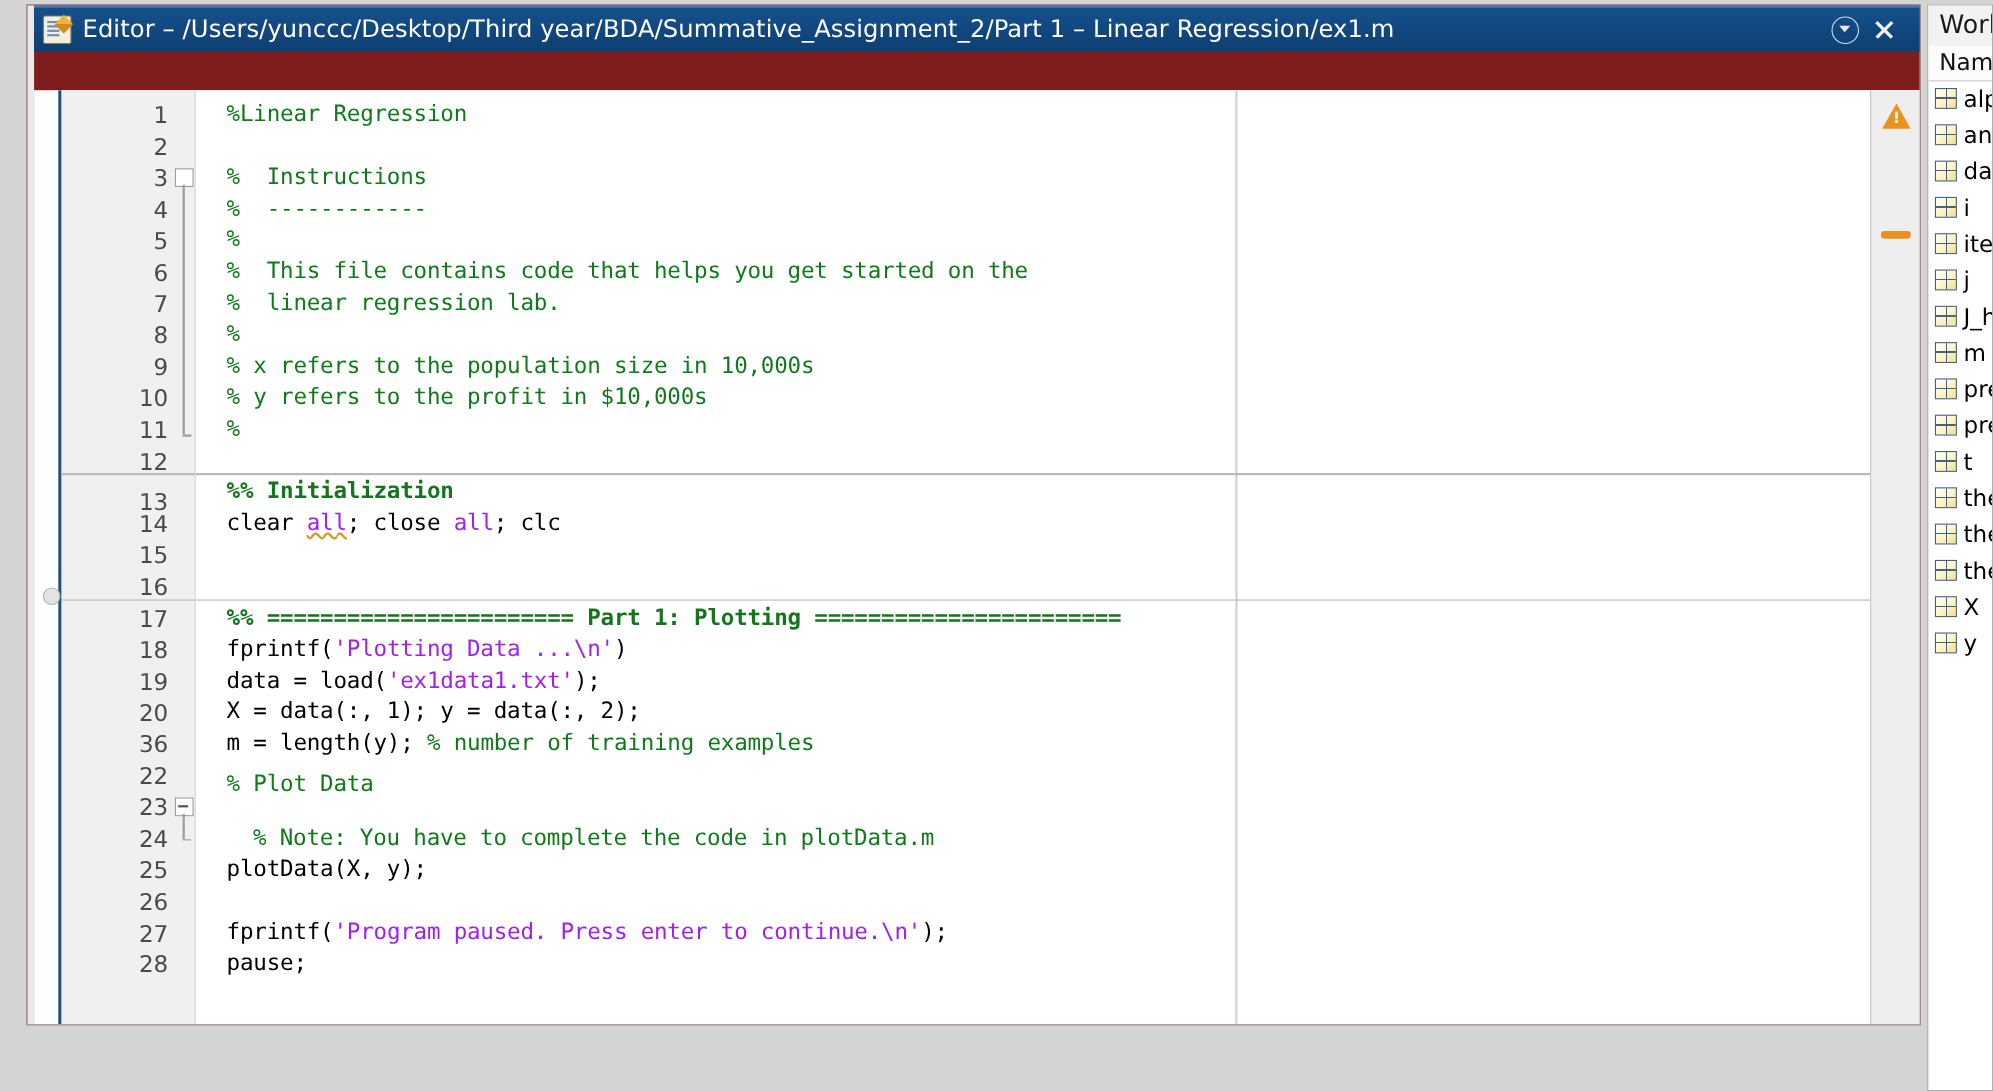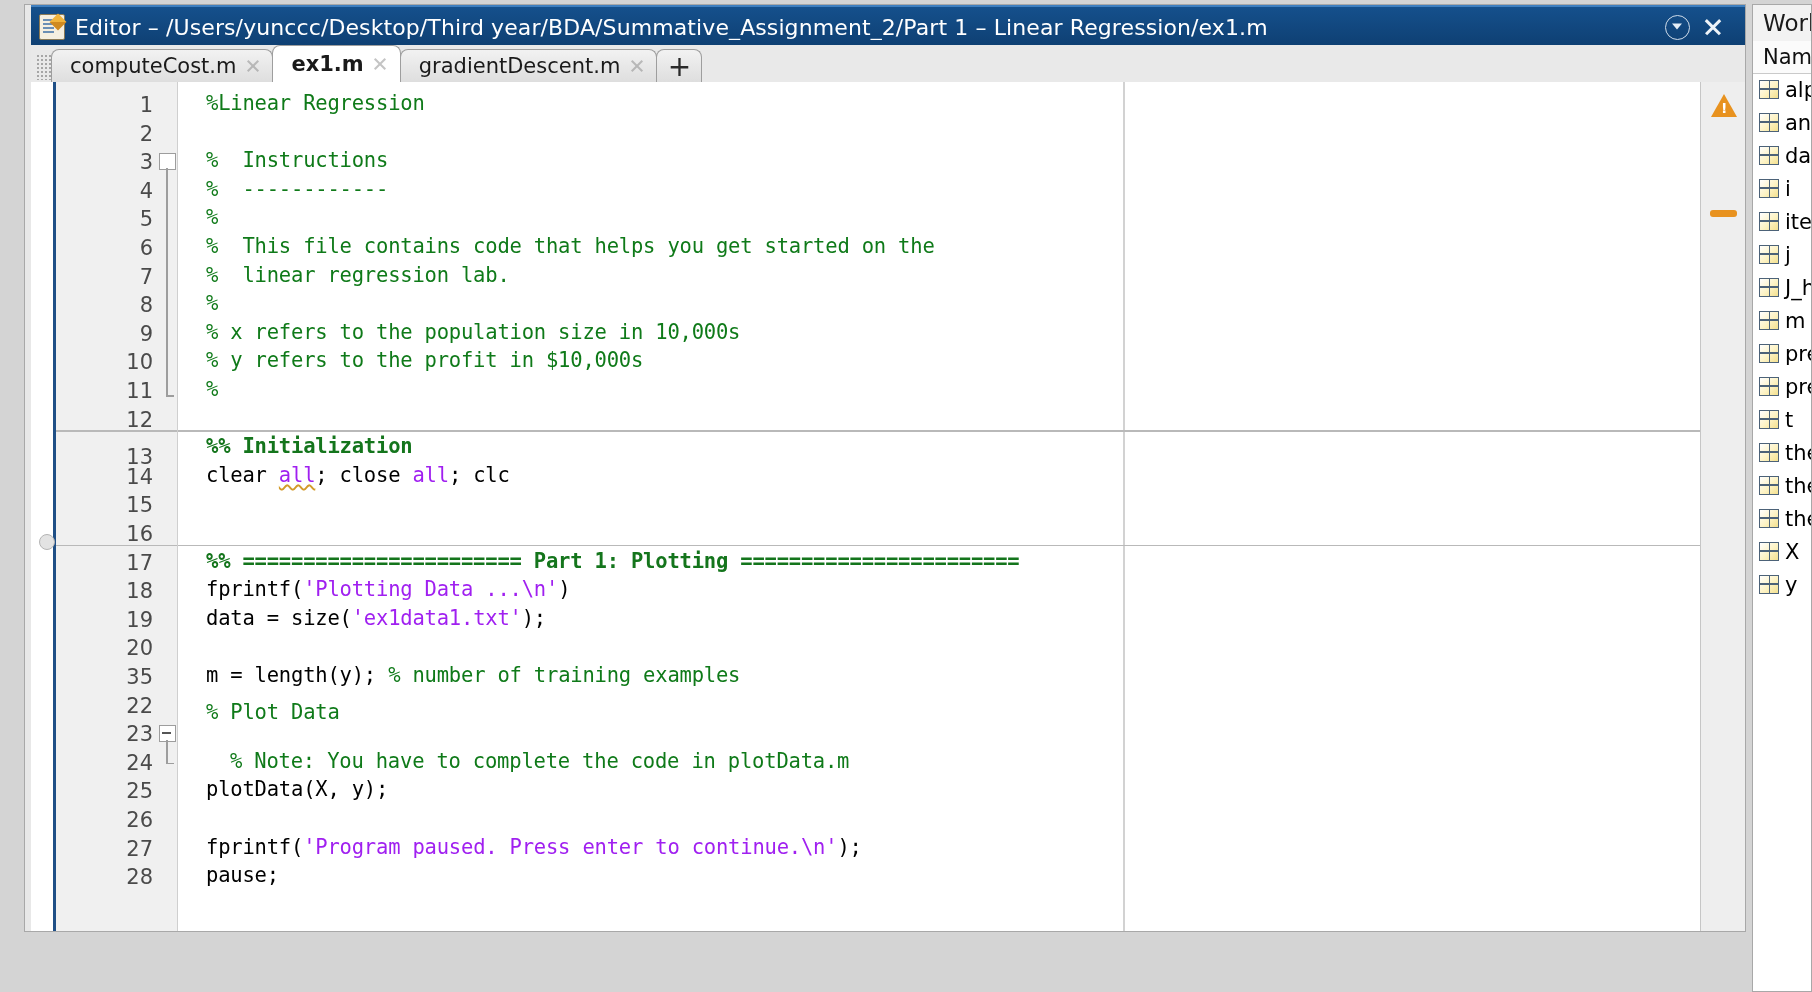--- a/index.html
+++ b/index.html
@@ -225,40 +225,20 @@
     <div class="title-btns">
       <div class="tb-icon">
         <div class="circ"></div>
       </div>
       <div class="tb-icon">
         <div class="xmark"></div>
       </div>
     </div>
   </div>
 
-  <div class="tabstrip">
-    <div class="drag-dots"></div>
-
-    <div class="tab">
-      <span class="lbl">computeCost.m</span>
-      <span class="tab-x"></span>
-    </div>
-
-    <div class="tab active">
-      <span class="lbl">ex1.m</span>
-      <span class="tab-x"></span>
-    </div>
-
-    <div class="tab">
-      <span class="lbl">gradientDescent.m</span>
-      <span class="tab-x"></span>
-    </div>
-
-    <div class="tab-plus">+</div>
-  </div>
 
   <div class="edbody">
     <div class="blue-rail"></div>
     <div class="rail-dot"></div>
 
     <div class="gutter" id="gutter">
         <div class="gutter-num" style="top: 13px;">1</div>
         <div class="gutter-num" style="top: 41.6px;">2</div>
         <div class="gutter-num" style="top: 70.2px;">3</div>
         <div class="gutter-num" style="top: 98.8px;">4</div>
@@ -271,21 +251,21 @@
         <div class="gutter-num" style="top: 299px;">11</div>
         <div class="gutter-num" style="top: 327.6px;">12</div>
         <div class="gutter-num" style="top: 365px;">13</div>
         <div class="gutter-num" style="top: 384.8px;">14</div>
         <div class="gutter-num" style="top: 413.4px;">15</div>
         <div class="gutter-num" style="top: 442px;">16</div>
         <div class="gutter-num" style="top: 470.6px;">17</div>
         <div class="gutter-num" style="top: 499.2px;">18</div>
         <div class="gutter-num" style="top: 527.8px; margin-left: 48px;">19</div>
         <div class="gutter-num" style="top: 556.4px;">20</div>
-        <div class="gutter-num" style="top: 585px;">35</div>
+        <div class="gutter-num" style="top: 585px;">36</div>
         <div class="gutter-num" style="top: 613.6px;">22</div>
         <div class="gutter-num" style="top: 642.2px;">23</div>
         <div class="gutter-num" style="top: 670.8px;">24</div>
         <div class="gutter-num" style="top: 699.4px;">25</div>
         <div class="gutter-num" style="top: 728px;">26</div>
         <div class="gutter-num" style="top: 756.6px;">27</div>
         <div class="gutter-num" style="top: 785.2px;">28</div>
         <div class="fold-box" style="left: 103px; top: 71.2px;"></div>
         <div class="fold-line" style="left: 110px; top: 86.2px; height: 226.8px;"></div>
         <div class="fold-foot" style="left: 110px; top: 313px;"></div>
@@ -309,21 +289,22 @@
         <div class="codeline" style="top: 239.8px;"><span class="cmt">% x refers to the population size in 10,000s</span></div>
         <div class="codeline" style="top: 268.4px;"><span class="cmt">% y refers to the profit in $10,000s</span></div>
         <div class="codeline" style="top: 297px;"><span class="cmt">%</span></div>
         <div class="codeline" style="top: 325.6px;"></div>
         <div class="codeline" style="top: 354.2px;"><span class="cellhdr">%% Initialization</span></div>
         <div class="codeline" style="top: 382.8px;"><span>clear </span><span class="kw sq">all</span><span>; close </span><span class="kw">all</span><span>; clc</span></div>
         <div class="codeline" style="top: 411.4px;"></div>
         <div class="codeline" style="top: 440px;"></div>
         <div class="codeline" style="top: 468.6px;"><span class="cellhdr">%% ======================= Part 1: Plotting =======================</span></div>
         <div class="codeline" style="top: 497.2px;"><span>fprintf(</span><span class="str">'Plotting Data ...\n'</span><span>)</span></div>
-        <div class="codeline" style="top: 525.8px;"><span>data = size(</span><span class="str">'ex1data1.txt'</span><span>);</span></div>
+        <div class="codeline" style="top: 525.8px;"><span>data = load(</span><span class="str">'ex1data1.txt'</span><span>);</span></div>
+        <div class="codeline" style="top: 554.4px;"><span>X = data(:, 1); y = data(:, 2);</span></div>
         <div class="codeline" style="top: 583px;"><span>m = length(y); </span><span class="cmt">% number of training examples</span></div>
         <div class="codeline" style="top: 611.6px;"></div>
         <div class="codeline" style="top: 620px;"><span class="cmt">% Plot Data</span></div>
         <div class="codeline" style="top: 668.8px; margin-left: 24px;"><span class="cmt">% Note: You have to complete the code in plotData.m</span></div>
         <div class="codeline" style="top: 697.4px;"><span>plotData(X, y);</span></div>
         <div class="codeline" style="top: 726px;"></div>
         <div class="codeline" style="top: 754.6px;"><span>fprintf(</span><span class="str">'Program paused. Press enter to continue.\n'</span><span>);</span></div>
         <div class="codeline" style="top: 783.2px;"><span>pause;</span></div>
         <div class="cell-sep" style="top: 348.2px;"></div>
         <div class="cell-sep" style="top: 462.6px;"></div>

